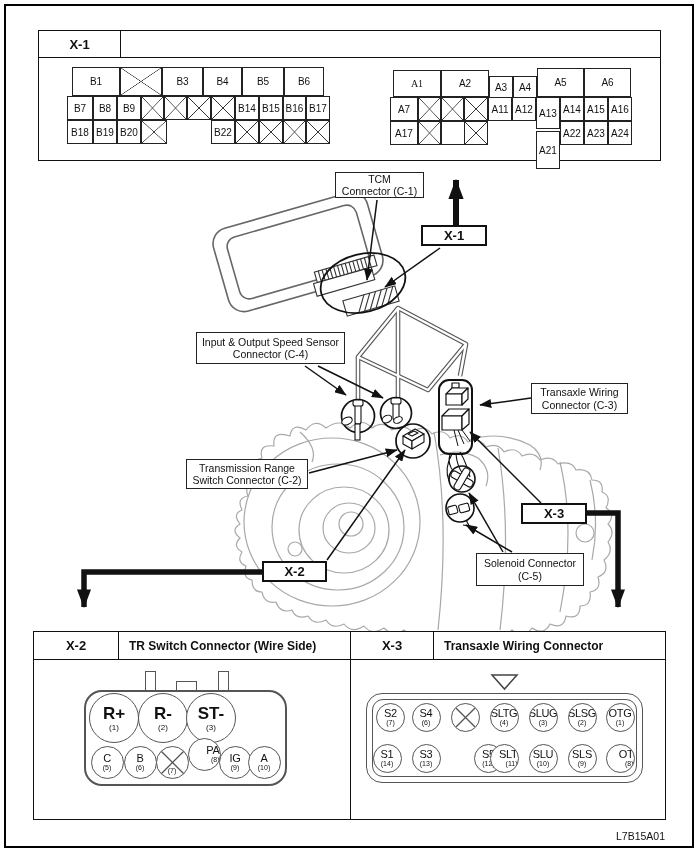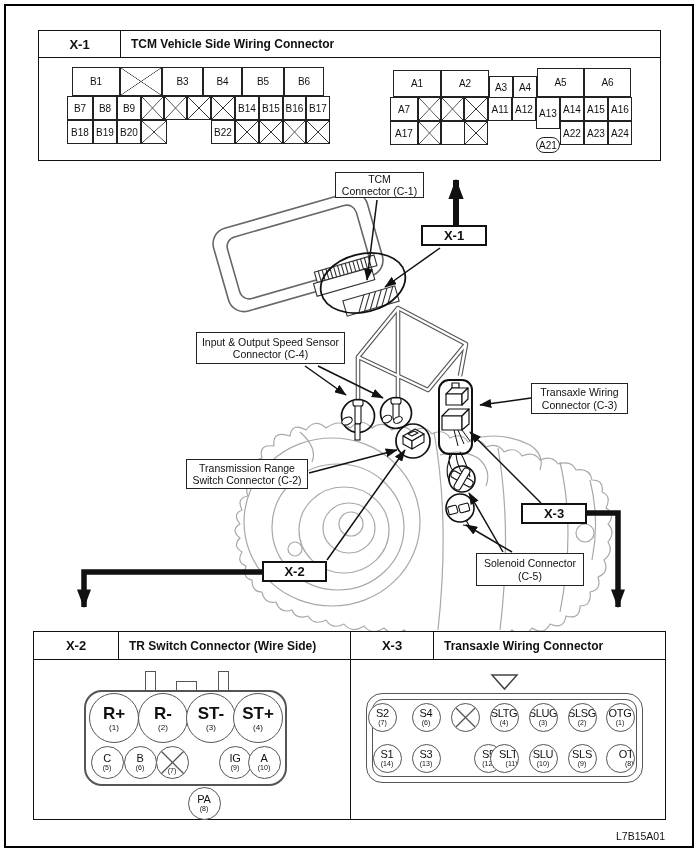--- a/index.html
+++ b/index.html
@@ -199,21 +199,20 @@
       <path d="M262,572 L84,572 L84,607" stroke-width="5.5"></path>
       <path d="M587,513 L618,513 L618,607" stroke-width="5.5"></path>
     </g>
   </svg>
 
   <div class="frame"></div>
 
   <div class="tbl" id="tbl-x1" style="left:38px;top:30px;width:623px;height:131px">
     <div class="tbl-h" style="height:26px">
       <div class="tbl-ref" style="width:82px">X-1</div>
-      <div class="tbl-title">TCM Vehicle Side Wiring Connector</div>
     </div>
   </div>
 
   <div class="tbl" id="tbl-x2" style="left:33px;top:631px;width:318px;height:189px">
     <div class="tbl-h" style="height:27px">
       <div class="tbl-ref" style="width:85px">X-2</div>
       <div class="tbl-title">TR Switch Connector (Wire Side)</div>
     </div>
   </div>
 
@@ -278,88 +277,84 @@
     <div class="cell" style="left: 306px; top: 96px; width: 24px; height: 24px; text-align: center;">B17</div>
     <div class="cell" style="left: 67px; top: 120px; width: 26px; height: 24px; text-align: right;">B18</div>
     <div class="cell" style="left: 93px; top: 120px; width: 24px; height: 24px;">B19</div>
     <div class="cell" style="left: 117px; top: 120px; width: 24px; height: 24px;">B20</div>
     <div class="cell crossed" style="left: 141px; top: 120px; width: 26px; height: 24px;"></div>
     <div class="cell" style="left: 211px; top: 120px; width: 24px; height: 24px;">B22</div>
     <div class="cell crossed" style="left: 235px; top: 120px; width: 24px; height: 24px;"></div>
     <div class="cell crossed" style="left: 259px; top: 120px; width: 24px; height: 24px;"></div>
     <div class="cell crossed" style="left: 283px; top: 120px; width: 23px; height: 24px;"></div>
     <div class="cell crossed" style="left: 306px; top: 120px; width: 24px; height: 24px;"></div>
-    <div class="cell" style="left: 393px; top: 70px; width: 48px; height: 27px;">A1</div>
+    <div class="cell" style="left: 393px; top: 70px; width: 48px; height: 27px; font-family: Liberation Serif, serif;">A1</div>
     <div class="cell" style="left: 441px; top: 70px; width: 48px; height: 27px;">A2</div>
     <div class="cell" style="left: 489px; top: 76px; width: 24px; height: 22px;">A3</div>
     <div class="cell" style="left: 513px; top: 76px; width: 24px; height: 22px;">A4</div>
     <div class="cell" style="left: 537px; top: 68px; width: 47px; height: 29px;">A5</div>
     <div class="cell" style="left: 584px; top: 68px; width: 47px; height: 29px;">A6</div>
     <div class="cell" style="left: 390px; top: 97px; width: 28px; height: 24px;">A7</div>
     <div class="cell crossed" style="left: 418px; top: 97px; width: 23px; height: 24px;"></div>
     <div class="cell crossed" style="left: 441px; top: 97px; width: 23px; height: 24px;"></div>
     <div class="cell crossed" style="left: 464px; top: 97px; width: 24px; height: 24px;"></div>
     <div class="cell" style="left: 488px; top: 97px; width: 24px; height: 24px;">A11</div>
     <div class="cell" style="left: 512px; top: 97px; width: 24px; height: 24px;">A12</div>
     <div class="cell" style="left: 536px; top: 97px; width: 24px; height: 32px;">A13</div>
     <div class="cell" style="left: 560px; top: 97px; width: 24px; height: 24px;">A14</div>
     <div class="cell" style="left: 584px; top: 97px; width: 24px; height: 24px;">A15</div>
     <div class="cell" style="left: 608px; top: 97px; width: 24px; height: 24px;">A16</div>
     <div class="cell" style="left: 390px; top: 121px; width: 28px; height: 24px;">A17</div>
     <div class="cell crossed" style="left: 418px; top: 121px; width: 23px; height: 24px;"></div>
     <div class="cell" style="left: 441px; top: 121px; width: 23px; height: 24px; padding-left: 36px;">A19</div>
     <div class="cell crossed" style="left: 464px; top: 121px; width: 24px; height: 24px;"></div>
-    <div class="cell" style="left: 536px; top: 137px; width: 24px; height: 16px; border-radius: 11px;">A21</div>
+    <div class="cell" style="left: 536px; top: 131px; width: 24px; height: 38px;">A21</div>
     <div class="cell" style="left: 560px; top: 121px; width: 24px; height: 24px;">A22</div>
     <div class="cell" style="left: 584px; top: 121px; width: 24px; height: 24px;">A23</div>
     <div class="cell" style="left: 608px; top: 121px; width: 24px; height: 24px;">A24</div>
     <div class="pin big" style="left: 89px; top: 693px; width: 50px; height: 50px;">
       <div class="pl">R+</div>
       <div class="pn">(1)</div>
     </div>
     <div class="pin big" style="left: 138px; top: 693px; width: 50px; height: 50px;">
       <div class="pl">R-</div>
       <div class="pn">(2)</div>
     </div>
     <div class="pin big" style="left: 186px; top: 693px; width: 50px; height: 50px;">
       <div class="pl">ST-</div>
       <div class="pn">(3)</div>
     </div>
-    <div class="pin big" style="left: 233px; top: 693px; width: 50px; height: 50px;">
-      <div class="pl">ST+</div>
-      <div class="pn">(4)</div>
-    </div>
     <div class="pin" style="left: 90.5px; top: 745.5px; width: 33px; height: 33px;">
       <div class="pl">C</div>
       <div class="pn">(5)</div>
     </div>
     <div class="pin" style="left: 123.5px; top: 745.5px; width: 33px; height: 33px;">
       <div class="pl">B</div>
       <div class="pn">(6)</div>
     </div>
     <div class="pin pcross" style="left: 155.5px; top: 745.5px; width: 33px; height: 33px;">
       <svg class="xsvg" viewBox="0 0 10 10" preserveAspectRatio="none">
         <line x1="0" y1="0" x2="10" y2="10" vector-effect="non-scaling-stroke" stroke-width="1.3"></line>
         <line x1="10" y1="0" x2="0" y2="10" vector-effect="non-scaling-stroke" stroke-width="1.3"></line>
       </svg>
       <div class="pn">(7)</div>
     </div>
-    <div class="pin" style="left: 187.5px; top: 787px; width: 33px; height: 33px;">
+    <div class="pin" style="left: 187.5px; top: 738px; width: 33px; height: 33px; align-items: flex-end;">
       <div class="pl">PA</div>
       <div class="pn">(8)</div>
     </div>
     <div class="pin" style="left: 218.5px; top: 745.5px; width: 33px; height: 33px;">
       <div class="pl">IG</div>
       <div class="pn">(9)</div>
     </div>
     <div class="pin" style="left: 247.5px; top: 745.5px; width: 33px; height: 33px;">
       <div class="pl">A</div>
       <div class="pn">(10)</div>
     </div>
-    <div class="pin" style="left: 368px; top: 702.5px; width: 29px; height: 29px; text-align: center;">
+    <div class="pin" style="left: 376px; top: 702.5px; width: 29px; height: 29px; text-align: center;">
       <div class="pl">S2</div>
       <div class="pn">(7)</div>
     </div>
     <div class="pin" style="left: 411.5px; top: 702.5px; width: 29px; height: 29px;">
       <div class="pl">S4</div>
       <div class="pn">(6)</div>
     </div>
     <div class="pin pcross" style="left: 450.5px; top: 702.5px; width: 29px; height: 29px;">
       <svg class="xsvg" viewBox="0 0 10 10" preserveAspectRatio="none">
         <line x1="0" y1="0" x2="10" y2="10" vector-effect="non-scaling-stroke" stroke-width="1.3"></line>

